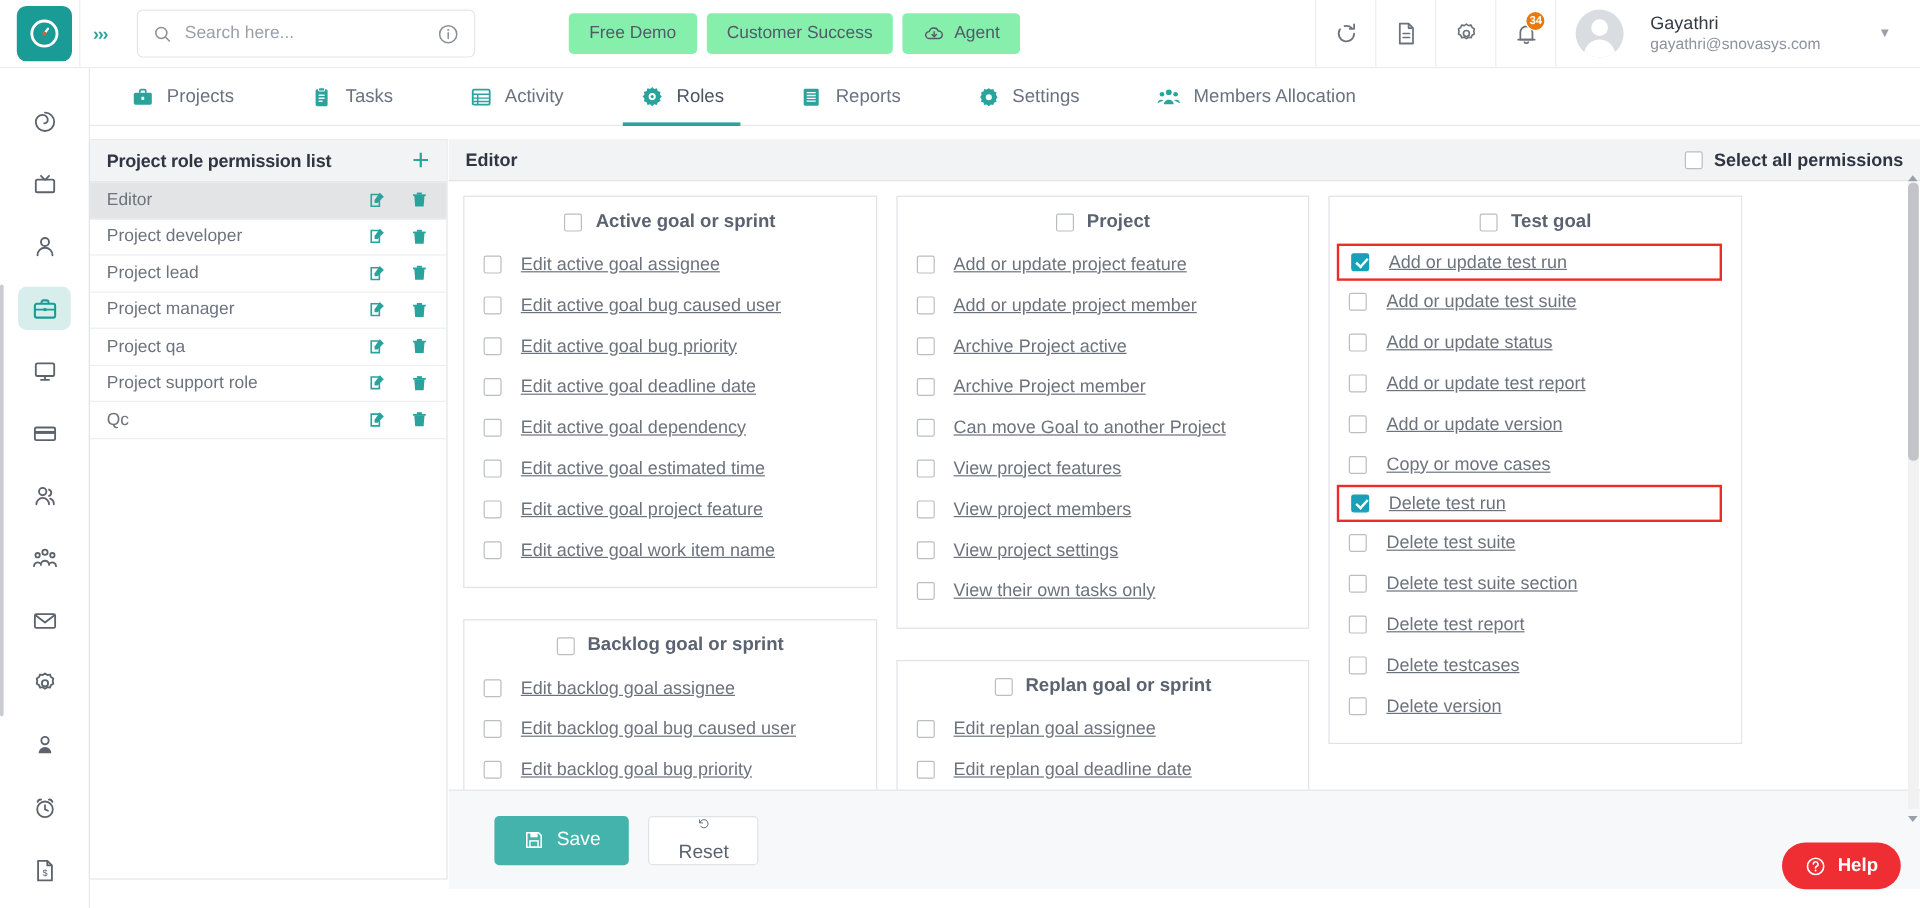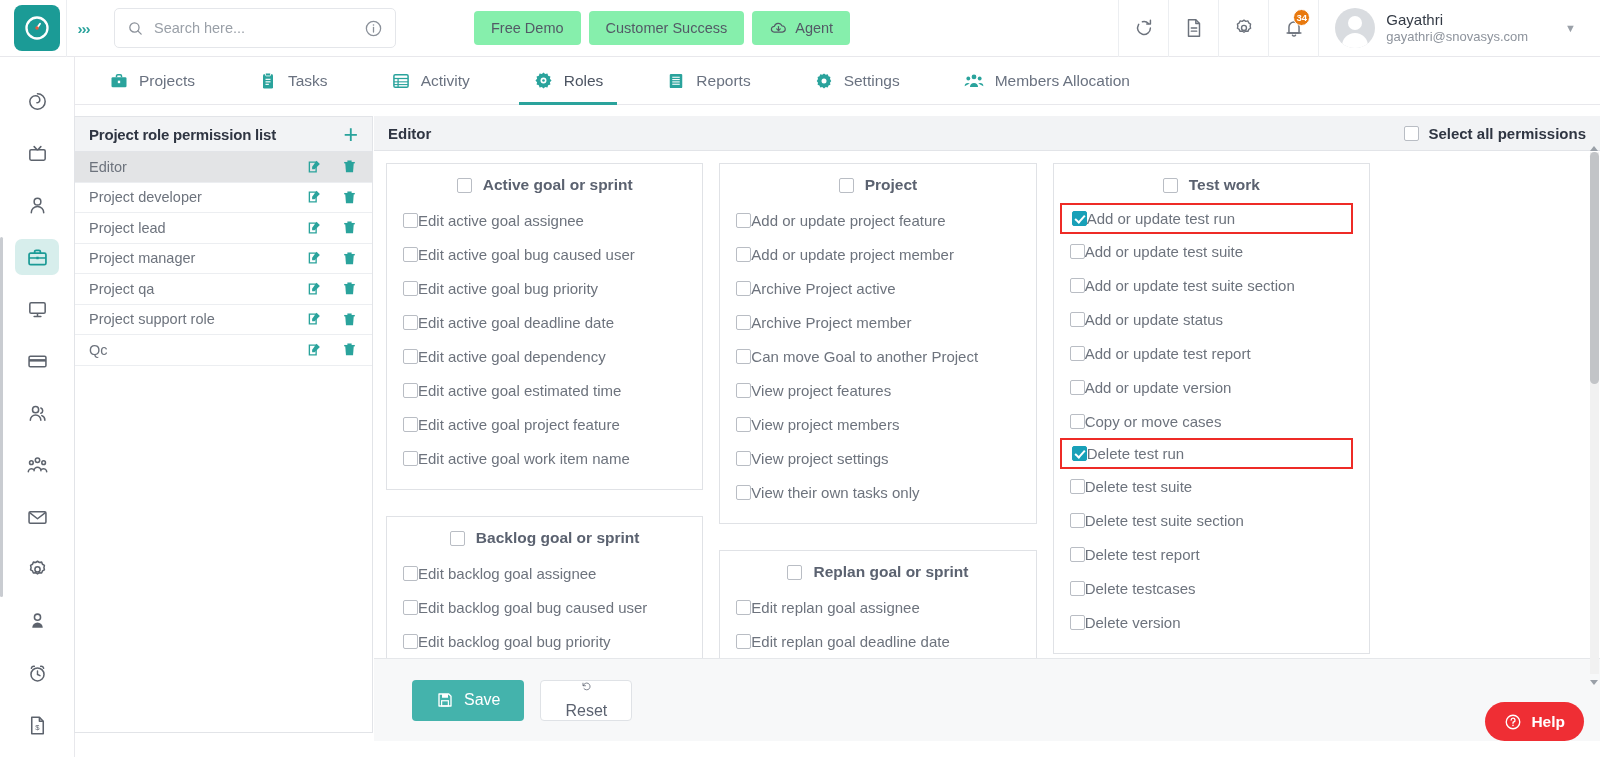--- a/index.html
+++ b/index.html
@@ -59,21 +59,21 @@
     cursor: pointer; position: relative; color: #6c727c;
   }
   .badge {
     position: absolute; top: 9px; right: 8px;
     background: #e8790f; color: #fff; border-radius: 50%;
     font-size: 9.5px; font-weight: 700; min-width: 17px; height: 17px;
     display: flex; align-items: center; justify-content: center;
     border: 1.5px solid #fff; padding: 0 1px;
   }
   .user-block {
-    display: flex; align-items: center; gap: 11px; padding: 0 10px 0 16px;
+    display: flex; align-items: center; gap: 22px; padding: 0 10px 0 16px;
     border-left: 1px solid #eceef1; height: 57px; cursor: pointer;
   }
   .avatar {
     width: 40px; height: 40px; border-radius: 50%;
     background: #d9dce0; overflow: hidden; position: relative;
     flex: 0 0 auto;
   }
   .avatar::before {
     content:''; position:absolute; width:14px; height:14px; border-radius:50%;
     background:#fff; left:13px; top:8px;
@@ -153,33 +153,33 @@
   }
   .content-hd {
     height: 35px; background: #f2f3f5; border-bottom: 1px solid #e2e4e8;
     display: flex; align-items: center; padding: 0 14px;
   }
   .content-title { font-size: 15px; font-weight: 700; color: #2f3542; }
   .selall { margin-left: auto; display: flex; align-items: center; gap: 9px; cursor: pointer; }
   .selall-label { font-size: 15px; font-weight: 700; color: #2f3542; }
 
   .cards {
-    position: absolute; top: 35px; left: 0; width: 996px; height: 523px;
+    position: absolute; top: 35px; left: 0; width: 1078px; height: 523px;
     display: flex; gap: 16px; padding: 12px 0 0 12px;
     overflow: hidden;
   }
   .col { width: 376px; display: flex; flex-direction: column; gap: 26px; }
   .card { border: 1px solid #e0e2e6; background: #fff; padding: 12px 0 14px 0; }
   .card-title {
     display: flex; align-items: center; justify-content: center; gap: 11px;
     font-size: 15.5px; font-weight: 700; color: #5b6270; margin-bottom: 9px;
   }
   .perm {
-    display: flex; align-items: center; gap: 0; padding: 0 16px;
-    height: 34px; font-size: 15px; color: #6d737d; cursor: pointer;
+    display: flex; align-items: center; gap: 16px; padding: 0 16px;
+    height: 34px; font-size: 15px; color: #6d737d; cursor: pointer; text-decoration: underline;
   }
   .perm.hl {
     border: 2.5px solid #ee2b26; margin: 0 16px 0 6px; padding: 0 10px;
     height: 31px;
   }
 
   
   .cb {
     width: 15px; height: 15px; border: 1.6px solid #b9bdc4; border-radius: 2px;
     background: #fff; flex: 0 0 auto; position: relative;
@@ -755,33 +755,29 @@
             <div class="perm">
               <span class="cb"></span>
               <span>Edit replan goal dependency</span>
             </div>
           </div>
         </div>
         <div class="col">
           <div class="card">
             <div class="card-title">
               <span class="cb"></span>
-              <span>Test work</span>
+              <span>Test goal</span>
             </div>
             <div class="perm hl">
               <span class="cb checked"></span>
               <span>Add or update test run</span>
             </div>
             <div class="perm">
               <span class="cb"></span>
               <span>Add or update test suite</span>
-            </div>
-            <div class="perm">
-              <span class="cb"></span>
-              <span>Add or update test suite section</span>
             </div>
             <div class="perm">
               <span class="cb"></span>
               <span>Add or update status</span>
             </div>
             <div class="perm">
               <span class="cb"></span>
               <span>Add or update test report</span>
             </div>
             <div class="perm">

